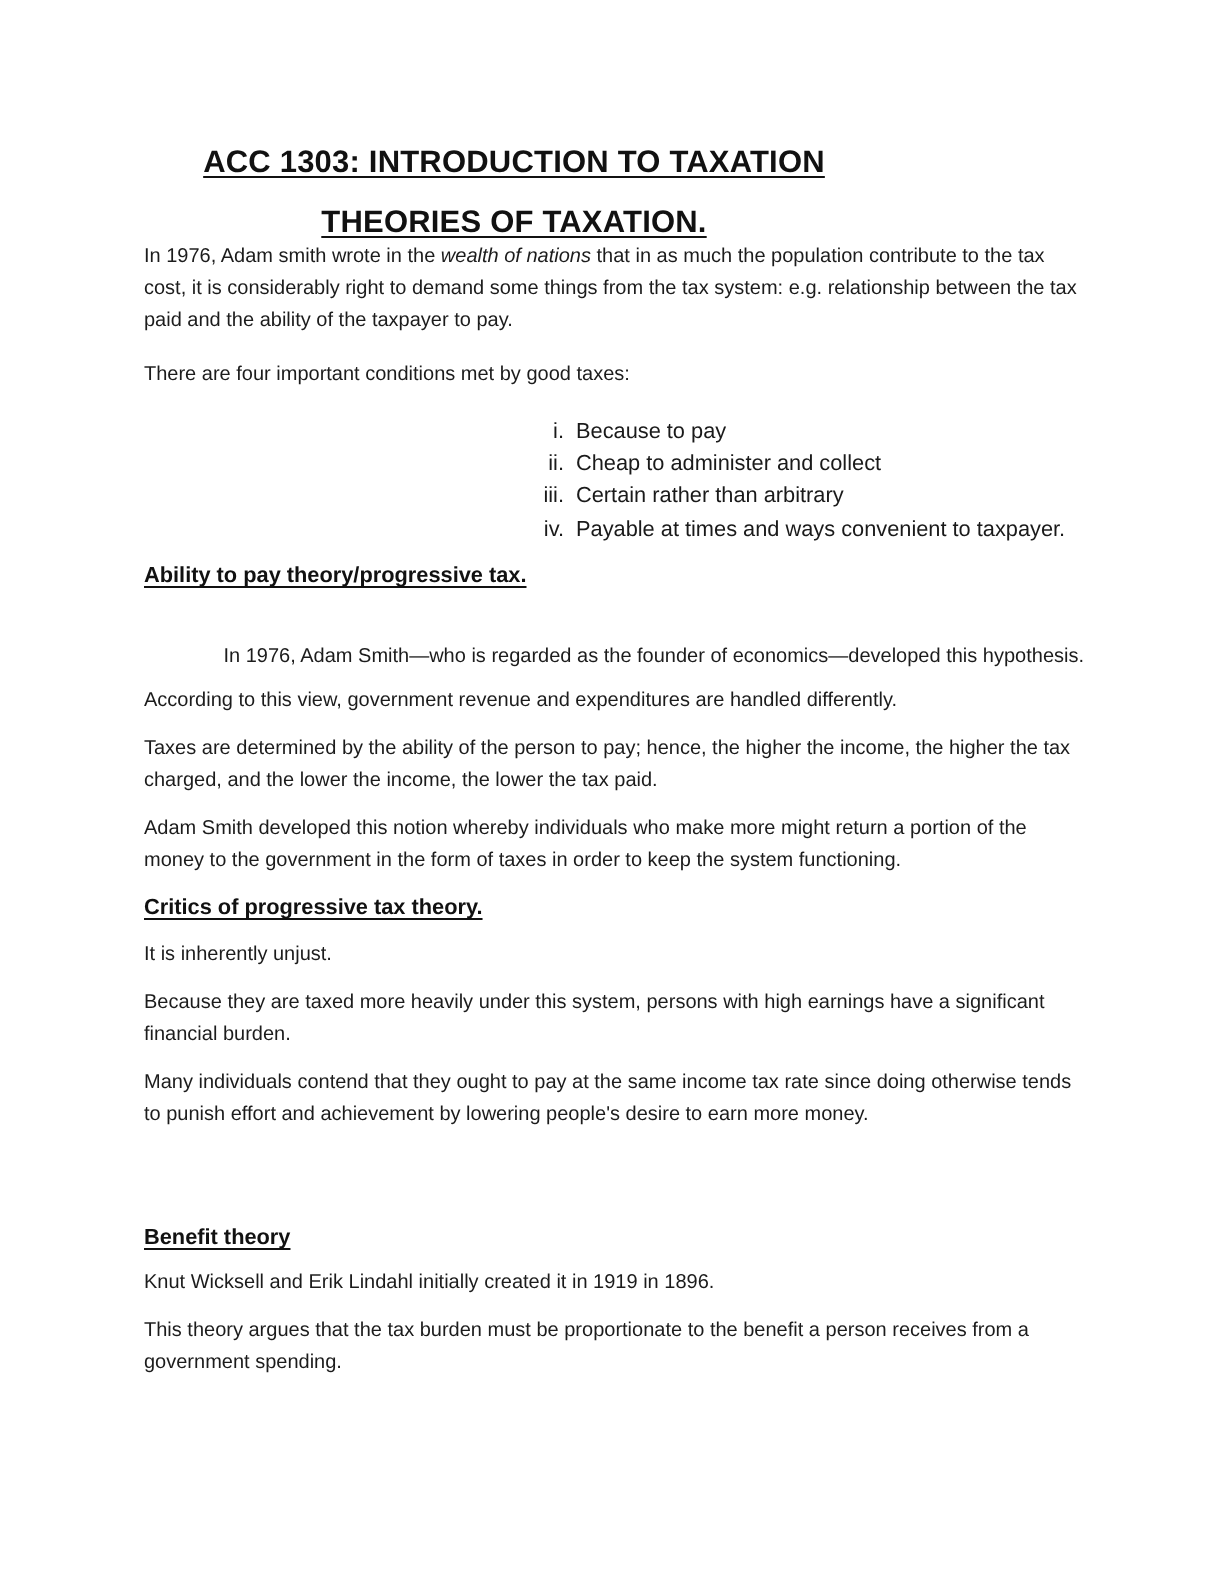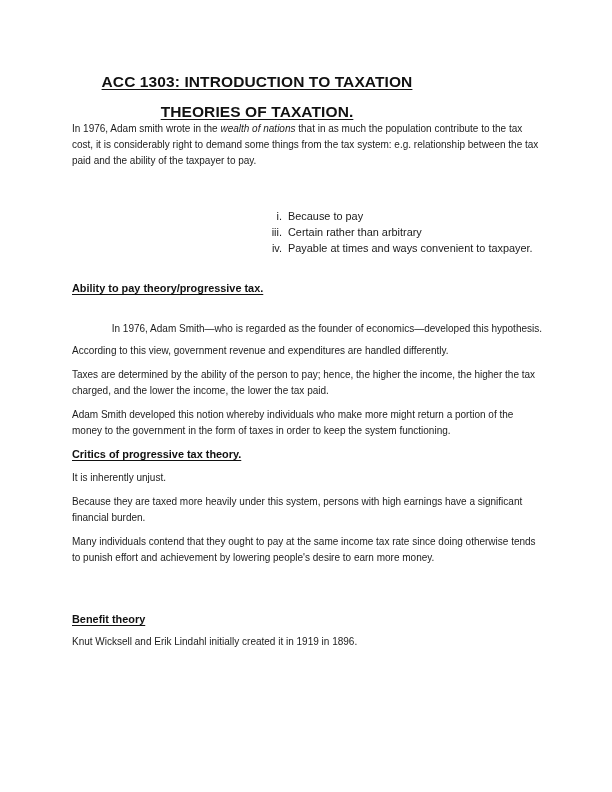--- a/index.html
+++ b/index.html
@@ -86,37 +86,40 @@
 
   <div class="title title-1">
     <span>ACC 1303: INTRODUCTION TO TAXATION</span>
   </div>
   <div class="title title-2">
     <span>THEORIES OF TAXATION.</span>
   </div>
 
   <p class="para" style="top:121px;margin:0;"><span>In 1976, Adam smith wrote in the </span><em>wealth of nations</em><span> that in as much the population contribute to the tax cost, it is considerably right to demand some things from the tax system: e.g. relationship between the tax paid and the ability of the taxpayer to pay.</span></p>
 
+  <p class="para" style="top:180px;margin:0;">There are four important conditions met by good taxes:</p>
 
   <ul class="list">
     <li><span class="num">i.</span><span>Because to pay</span></li>
+    <li><span class="num">ii.</span><span>Cheap to administer and collect</span></li>
     <li><span class="num">iii.</span><span>Certain rather than arbitrary</span></li>
     <li><span class="num">iv.</span><span>Payable at times and ways convenient to taxpayer.</span></li>
   </ul>
 
   <div class="heading" style="top:282px;">Ability to pay theory/progressive tax.</div>
 
   <p class="para" style="top:321px;margin:0;text-align:right;">In 1976, Adam Smith—who is regarded as the founder of economics—developed this hypothesis.</p>
   <p class="para" style="top:343px;margin:0;">According to this view, government revenue and expenditures are handled differently.</p>
   <p class="para" style="top:407px;margin:0;">Adam Smith developed this notion whereby individuals who make more might return a portion of the money to the government in the form of taxes in order to keep the system functioning.</p>
   <p class="para" style="top:367px;margin:0;">Taxes are determined by the ability of the person to pay; hence, the higher the income, the higher the tax charged, and the lower the income, the lower the tax paid.</p>
 
   <div class="heading" style="top:448px;">Critics of progressive tax theory.</div>
 
   <p class="para" style="top:470px;margin:0;">It is inherently unjust.</p>
   <p class="para" style="top:534px;margin:0;">Many individuals contend that they ought to pay at the same income tax rate since doing otherwise tends to punish effort and achievement by lowering people's desire to earn more money.</p>
   <p class="para" style="top:494px;margin:0;">Because they are taxed more heavily under this system, persons with high earnings have a significant financial burden.</p>
 
   <div class="heading" style="top:613px;">Benefit theory</div>
 
   <p class="para" style="top:634px;margin:0;">Knut Wicksell and Erik Lindahl initially created it in 1919 in 1896.</p>
+  <p class="para" style="top:658px;margin:0;">This theory argues that the tax burden must be proportionate to the benefit a person receives from a government spending.</p>
 
 </div>
 
 </body></html>

